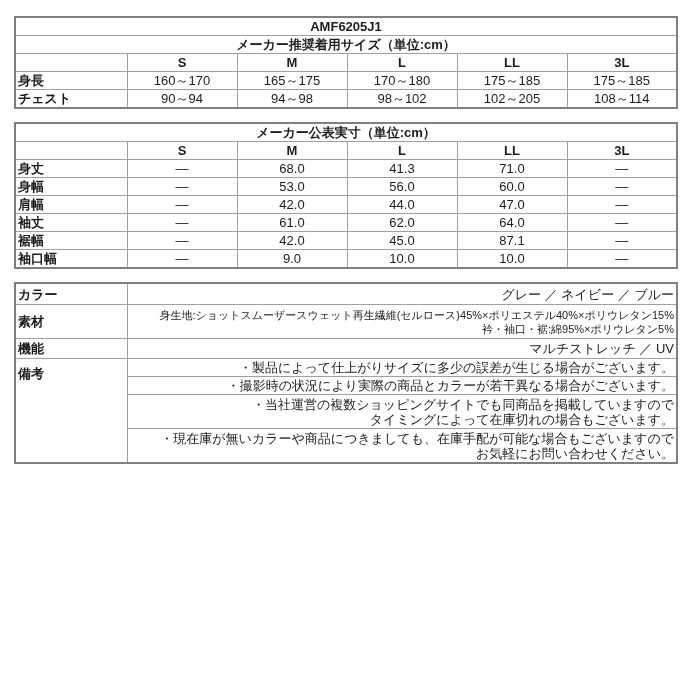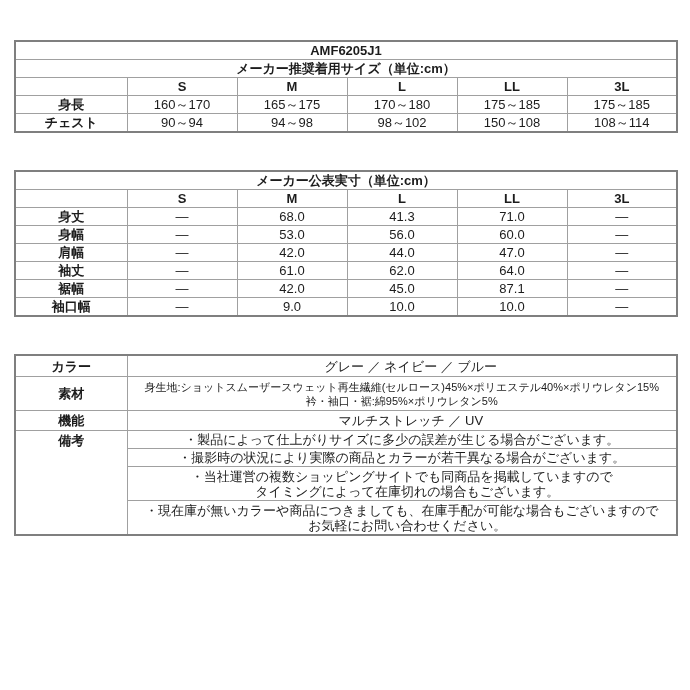--- a/index.html
+++ b/index.html
@@ -11,51 +11,50 @@
   }
   .canvas { position: relative; width: 690px; height: 690px; background: #ffffff; }
 
   table.tbl {
     border-collapse: collapse;
     table-layout: fixed;
     width: 662px;
     margin-left: 14px;
     border: 2px solid #7f7f7f;
     background: #ffffff;
-    margin-top: 24px;
   }
   .spacer-top { height: 16px; }
   .spacer-mid { height: 13px; }
 
   table.tbl td {
     border: 1px solid #a0a0a0;
     font-size: 13px;
     line-height: 15px;
     padding: 1px 2px;
     overflow: hidden;
     white-space: nowrap;
   }
   .grid td { text-align: center; }
   .row-title td { font-weight: bold; height: 15px; }
   .row-head td  { font-weight: bold; height: 13px; }
   .row-data td  { height: 15px; }
-  td.lbl { font-weight: bold; text-align: center; }
+  td.lbl { font-weight: bold; text-align: left; }
 
   
-  .detail td.val { text-align: center; }
+  .detail td.val { text-align: right; }
   .detail .row-color td  { height: 18px; }
   .detail .row-mat td    { height: 31px; }
   .detail .row-func td   { height: 17px; }
   .detail .row-note1 td  { height: 15px; }
   .detail .row-note2 td  { height: 31px; }
   .detail td.pad { padding-left: 20px; }
   .detail td.small-val { font-size: 11px; line-height: 14px; }
   .detail td.note { }
   .detail .cont { padding-left: 11px; }
-  .detail td.notes-lbl { vertical-align: top; padding-top: 2px; }
+  .detail td.notes-lbl { vertical-align: top; padding-top: 8px; font-family: Liberation Mono, monospace; }
 </style>
 </head>
 <body>
 
 <div class="canvas">
 
   <div class="spacer-top"></div>
 
   <table class="tbl grid">
     <colgroup>
@@ -87,21 +86,21 @@
       <td>165～175</td>
       <td>170～180</td>
       <td>175～185</td>
       <td>175～185</td>
     </tr>
     <tr class="row-data">
       <td class="lbl">チェスト</td>
       <td>90～94</td>
       <td>94～98</td>
       <td>98～102</td>
-      <td>150～108</td>
+      <td>102～205</td>
       <td>108～114</td>
     </tr>
   </tbody>
     </table>
 
   <div class="spacer-mid"></div>
 
   <table class="tbl grid">
     <colgroup>
       <col style="width:112px">

